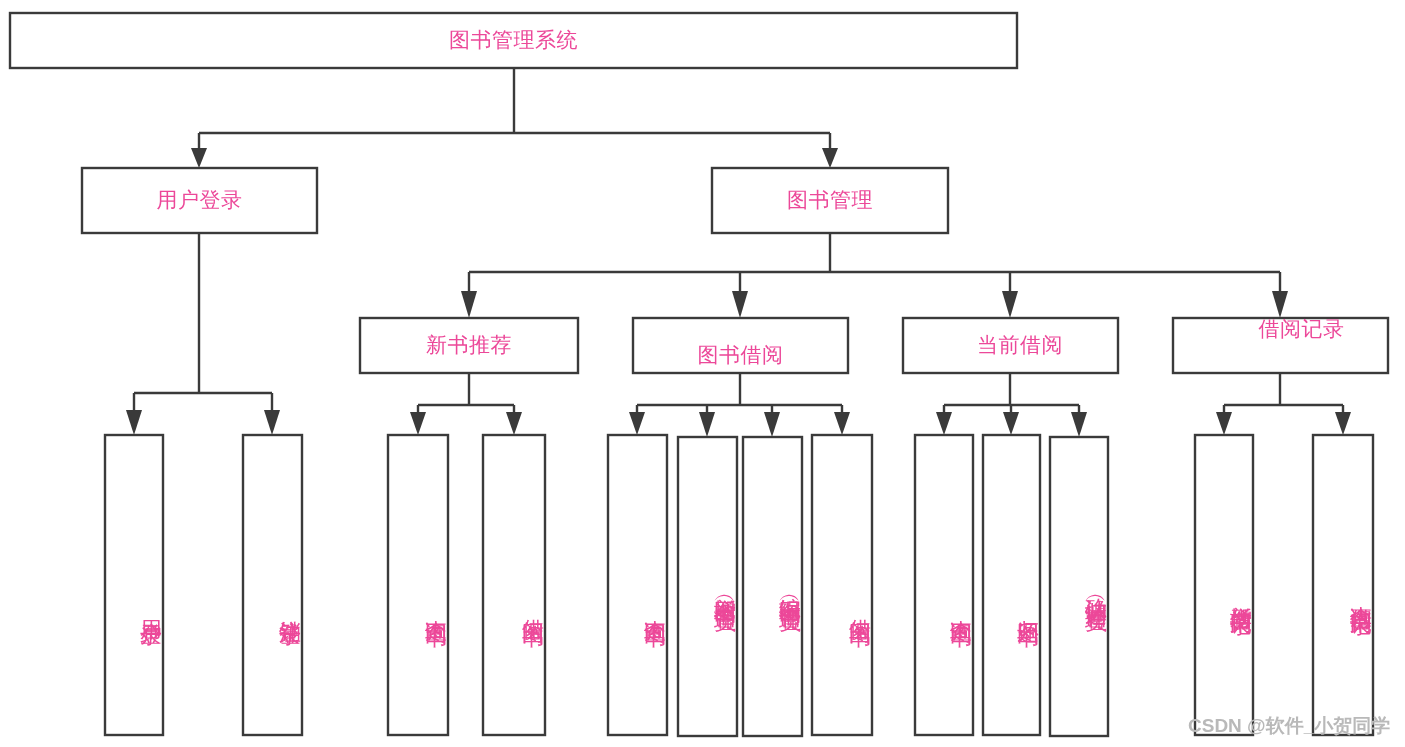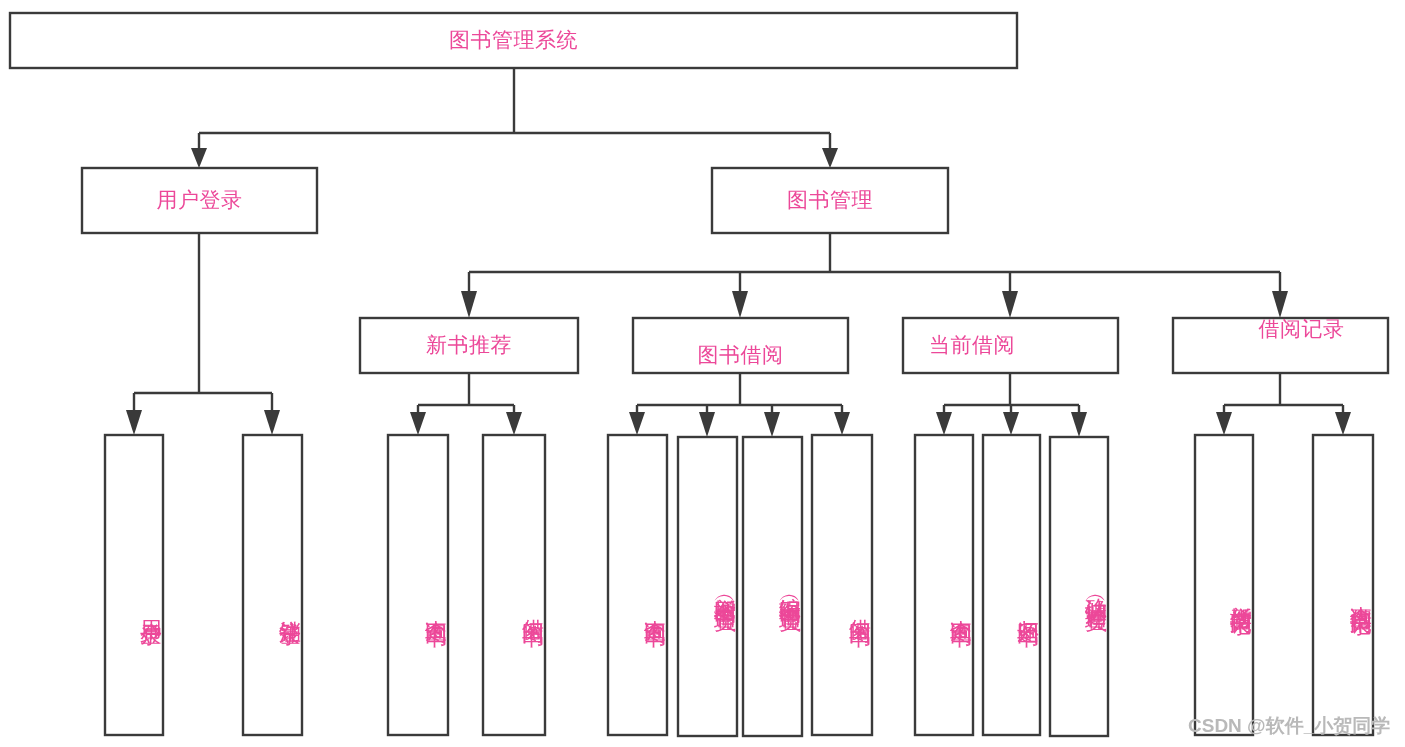--- a/index.html
+++ b/index.html
@@ -144,21 +144,21 @@
 
   </svg>
 
   <div class="node-label" style="left:10px; top:13px; width:1007px; height:55px;">图书管理系统</div>
 
   <div class="node-label" style="left:82px; top:168px; width:235px; height:65px;">用户登录</div>
   <div class="node-label" style="left:712px; top:168px; width:236px; height:65px;">图书管理</div>
 
   <div class="node-label" style="left:360px; top:318px; width:218px; height:55px;">新书推荐</div>
   <div class="node-label" style="left:633px; top:328px; width:215px; height:55px;">图书借阅</div>
-  <div class="node-label" style="left:855px; top:318px; width:234px; height:55px;">当前借阅</div>
+  <div class="node-label" style="left:903px; top:318px; width:234px; height:55px;">当前借阅</div>
   <div class="node-label" style="left:1173px; top:302px; width:257px; height:55px;border-radius:11px;">借阅记录</div>
 
   <div class="node-label vertical" style="left:105px; top:475px; width:58px; height:260px;">用户登录</div>
   <div class="node-label vertical" style="left:243px; top:475px; width:59px; height:260px;">注销登录</div>
 
   <div class="node-label vertical" style="left:388px; top:475px; width:60px; height:260px;">查询图书</div>
   <div class="node-label vertical" style="left:483px; top:475px; width:62px; height:260px;">借阅图书</div>
 
   <div class="node-label vertical" style="left:608px; top:475px; width:59px; height:260px;">查询图书</div>
   <div class="node-label vertical" style="left:678px; top:440px; width:59px; height:296px;">新增图书（管理员）</div>

